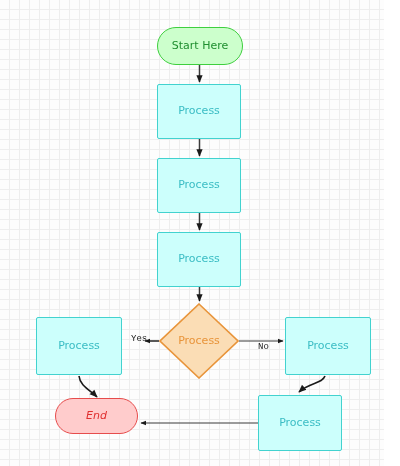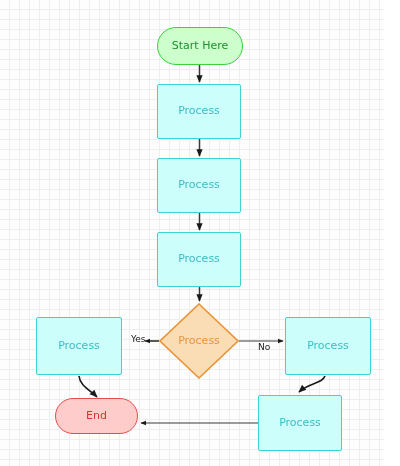--- a/index.html
+++ b/index.html
@@ -74,20 +74,21 @@
     position: relative;
     z-index: 2;
   }
   .edge-label {
     position: absolute;
     font-size: 9px;
     color: #1a1a1a;
     background: transparent;
     user-select: none;
     white-space: nowrap;
+    font-family: Liberation Mono, monospace;
   }
 </style>
 </head>
 <body>
 
 <div id="canvas">
 
   <svg id="edges" viewBox="0 0 400 466">
     <defs>
       <marker id="arrow" viewBox="0 0 10 10" refX="8.5" refY="5" markerWidth="5.2" markerHeight="5.2" orient="auto-start-reverse">
@@ -146,21 +147,21 @@
   </div>
 
   <div class="node node-process" style="left:285px; top:317px; width:86px; height:58px;">
     <span>Process</span>
   </div>
 
   <div class="node node-process" style="left:258px; top:395px; width:84px; height:56px;">
     <span>Process</span>
   </div>
 
-  <div class="node node-terminal-end" style="left:55px; top:398px; width:83px; height:36px;">
+  <div class="node node-terminal-end" style="left:55px; top:398px; width:83px; height:36px;font-style:italic;">
     <span>End</span>
   </div>
 
   <div class="edge-label" style="left:131px; top:334px;">Yes</div>
 
   <div class="edge-label" style="left:258px; top:334px;margin-top:8px;">No</div>
 
 </div>
 
 </body></html>

